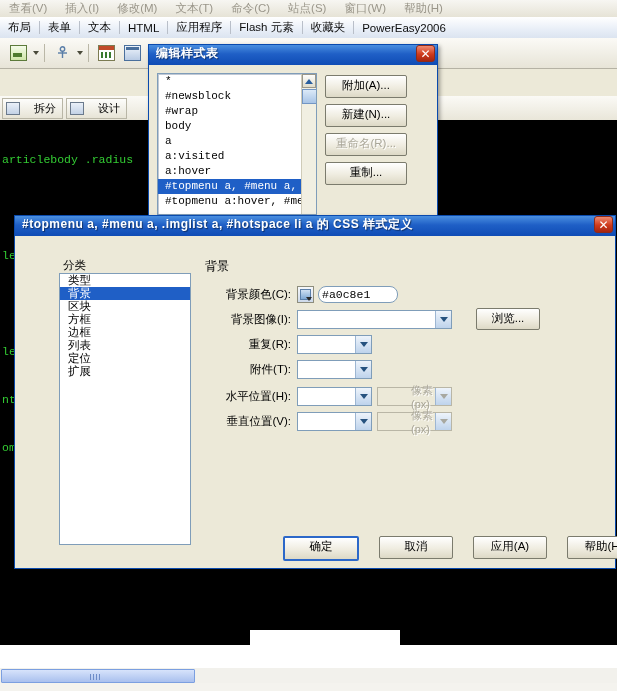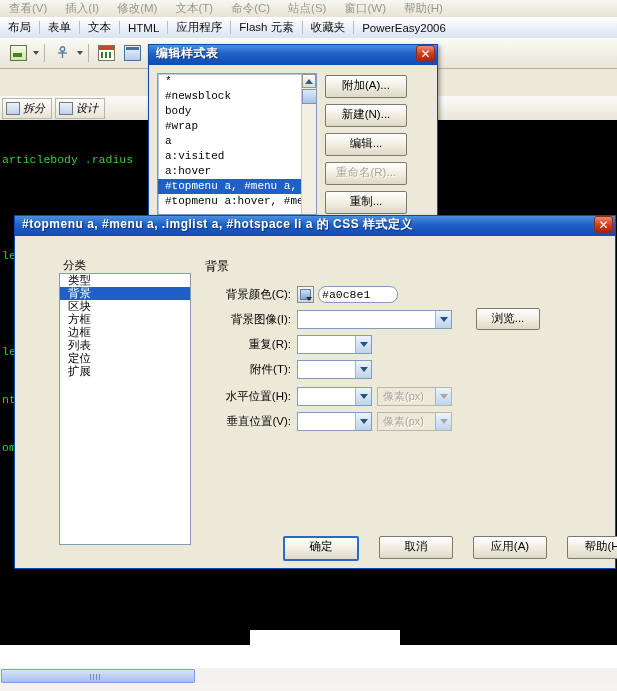--- a/index.html
+++ b/index.html
@@ -44,22 +44,22 @@
   .ic-win{background:linear-gradient(#eef4fb,#b9cbe4);border:1px solid #4a6f9c;}
   .ic-win:after{content:"";position:absolute;left:1px;top:1px;right:1px;height:3px;background:#4a6f9c;}
   .caret{width:0;height:0;border-left:3px solid transparent;border-right:3px solid transparent;
      border-top:4px solid #4a4a3a;margin-left:1px;}
   .tsep{width:1px;height:18px;background:#bab7a7;margin:0 3px;}
 
   
   .viewbar{position:absolute;left:0;top:96px;width:617px;height:24px;
      background:linear-gradient(#fbfaf6,#e9e6d9);border-bottom:1px solid #aca994;
      display:flex;align-items:center;padding-left:2px;gap:3px;}
-  .vb-btn{display:flex;align-items:center;gap:3px;padding:2px 6px 2px 3px;
-     border:1px solid #b9b6a6;background:linear-gradient(#fdfdfb,#e7e4d6);font-size:11px;font-style:italic;}
+  .vb-btn{display:flex;align-items:center;gap:14px;padding:2px 6px 2px 3px;
+     border:1px solid #b9b6a6;background:linear-gradient(#fdfdfb,#e7e4d6);font-size:11px;}
   .vb-ic{width:12px;height:11px;border:1px solid #6b7a8c;background:linear-gradient(#eaf0f8,#c3d2e6);}
   .vb-label{font-size:11px;margin-left:10px;margin-top:48px;}
 
   
   .code-pane{position:absolute;left:0;top:120px;width:617px;height:548px;
      background:#000;overflow:hidden;
      font-family:"Liberation Mono","DejaVu Sans Mono",monospace;font-size:11.5px;
      line-height:16px;white-space:pre;padding-left:2px;}
   .code-pane .ln{height:16px;}
   .g{color:#33cc33;}   
@@ -128,21 +128,21 @@
   .txt{height:17px;border:1px solid #7f9db9;background:#fff;font-size:11.5px;
      font-family:"Liberation Mono","DejaVu Sans Mono",monospace;padding:0 3px;line-height:17px;
      box-sizing:border-box;}
   .swatch{width:17px;height:17px;border:1px solid #8d8d7d;background:linear-gradient(#f6f8fb,#cdd9ea);
      display:flex;align-items:flex-end;justify-content:flex-end;box-sizing:border-box;position:relative;}
   .swatch:before{content:"";position:absolute;left:2px;top:2px;width:9px;height:9px;
      background:linear-gradient(#cfe0f2,#7ea8d4);border:1px solid #5a7ea8;}
   .swatch:after{content:"";position:absolute;right:1px;bottom:1px;
      border-left:3px solid transparent;border-right:3px solid transparent;border-top:4px solid #2b2b2b;}
   .sel-ctl{height:19px;border:1px solid #7f9db9;background:#fff;box-sizing:border-box;
-     display:flex;align-items:center;justify-content:flex-end;}
+     display:flex;align-items:center;justify-content:flex-end;padding-left:28px;}
   .sel-ctl .ar{width:15px;height:17px;background:linear-gradient(#eef4fb,#bed3ec);
      border-left:1px solid #9db6d2;display:flex;align-items:center;justify-content:center;}
   .dn-tri{width:0;height:0;border-left:4px solid transparent;border-right:4px solid transparent;
      border-top:5px solid #26527f;}
   .dn-tri.dis{border-top-color:#a8a8a0;}
   .sel-ctl.dis{background:#ece9d8;border-color:#b9b6a6;color:#a9a698;}
   .unit{font-size:11px;color:#a9a698;padding-left:5px;flex:1;text-shadow:1px 1px 0 #fff;}
 
   .btnrow{position:absolute;left:268px;top:300px;display:flex;gap:20px;}
   .btnrow .btn{min-width:72px;}
@@ -261,38 +261,37 @@
 
   <div class="dlg" id="dlg-ess">
     <div class="dlg-tb">
       <div class="t">编辑样式表</div>
       <div class="xbtn">✕</div>
     </div>
     <div class="body">
       <div class="lst">
         <div class="row">*</div>
         <div class="row">#newsblock</div>
+        <div class="row">#wrap</div>
         <div class="row">body</div>
-        <div class="row">#wrap</div>
         <div class="row">a</div>
         <div class="row">a:visited</div>
         <div class="row">a:hover</div>
         <div class="row sel">#topmenu a, #menu a,</div>
         <div class="row">#topmenu a:hover, #mer</div>
         <div class="vscroll">
           <div class="arrow">
               <span class="up-tri"></span>
             </div>
           <div class="thumb2"></div>
         </div>
       </div>
       <div class="btncol">
         <div class="btn">附加(A)...</div>
         <div class="btn">新建(N)...</div>
-        <div class="btn">编辑...</div>
         <div class="btn dis">重命名(R)...</div>
         <div class="btn">重制...</div>
       </div>
     </div>
   </div>
 
   <div class="dlg" id="dlg-css">
     <div class="dlg-tb">
       <div class="t">#topmenu a, #menu a, .imglist a, #hotspace li a 的 CSS 样式定义</div>
       <div class="xbtn">✕</div>

